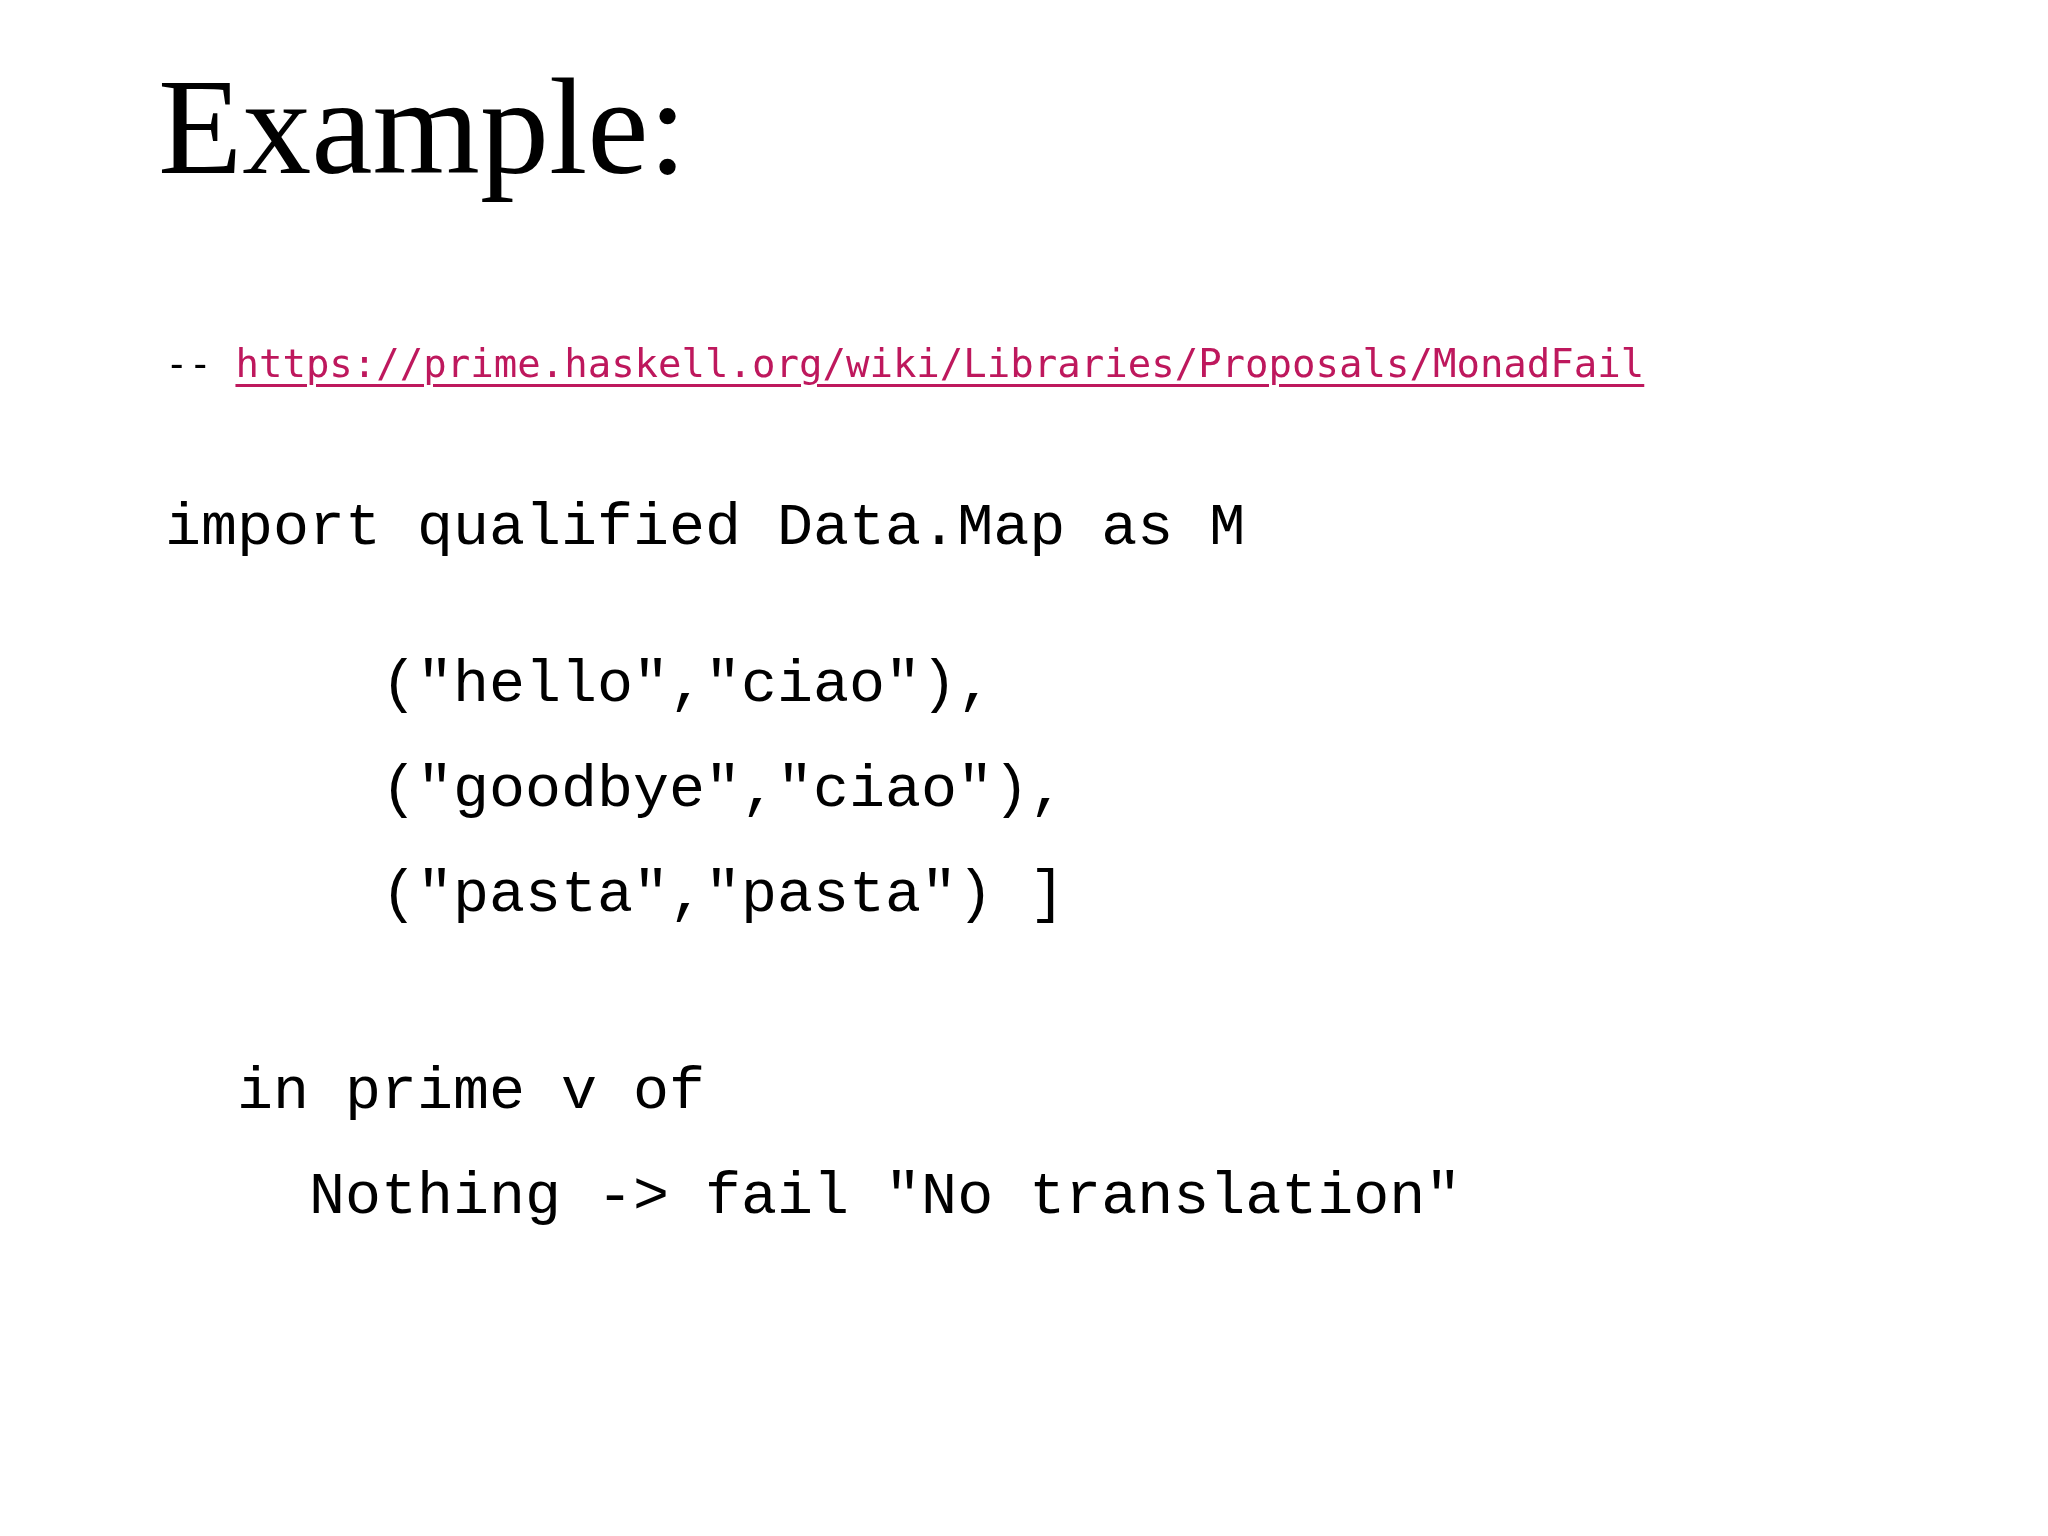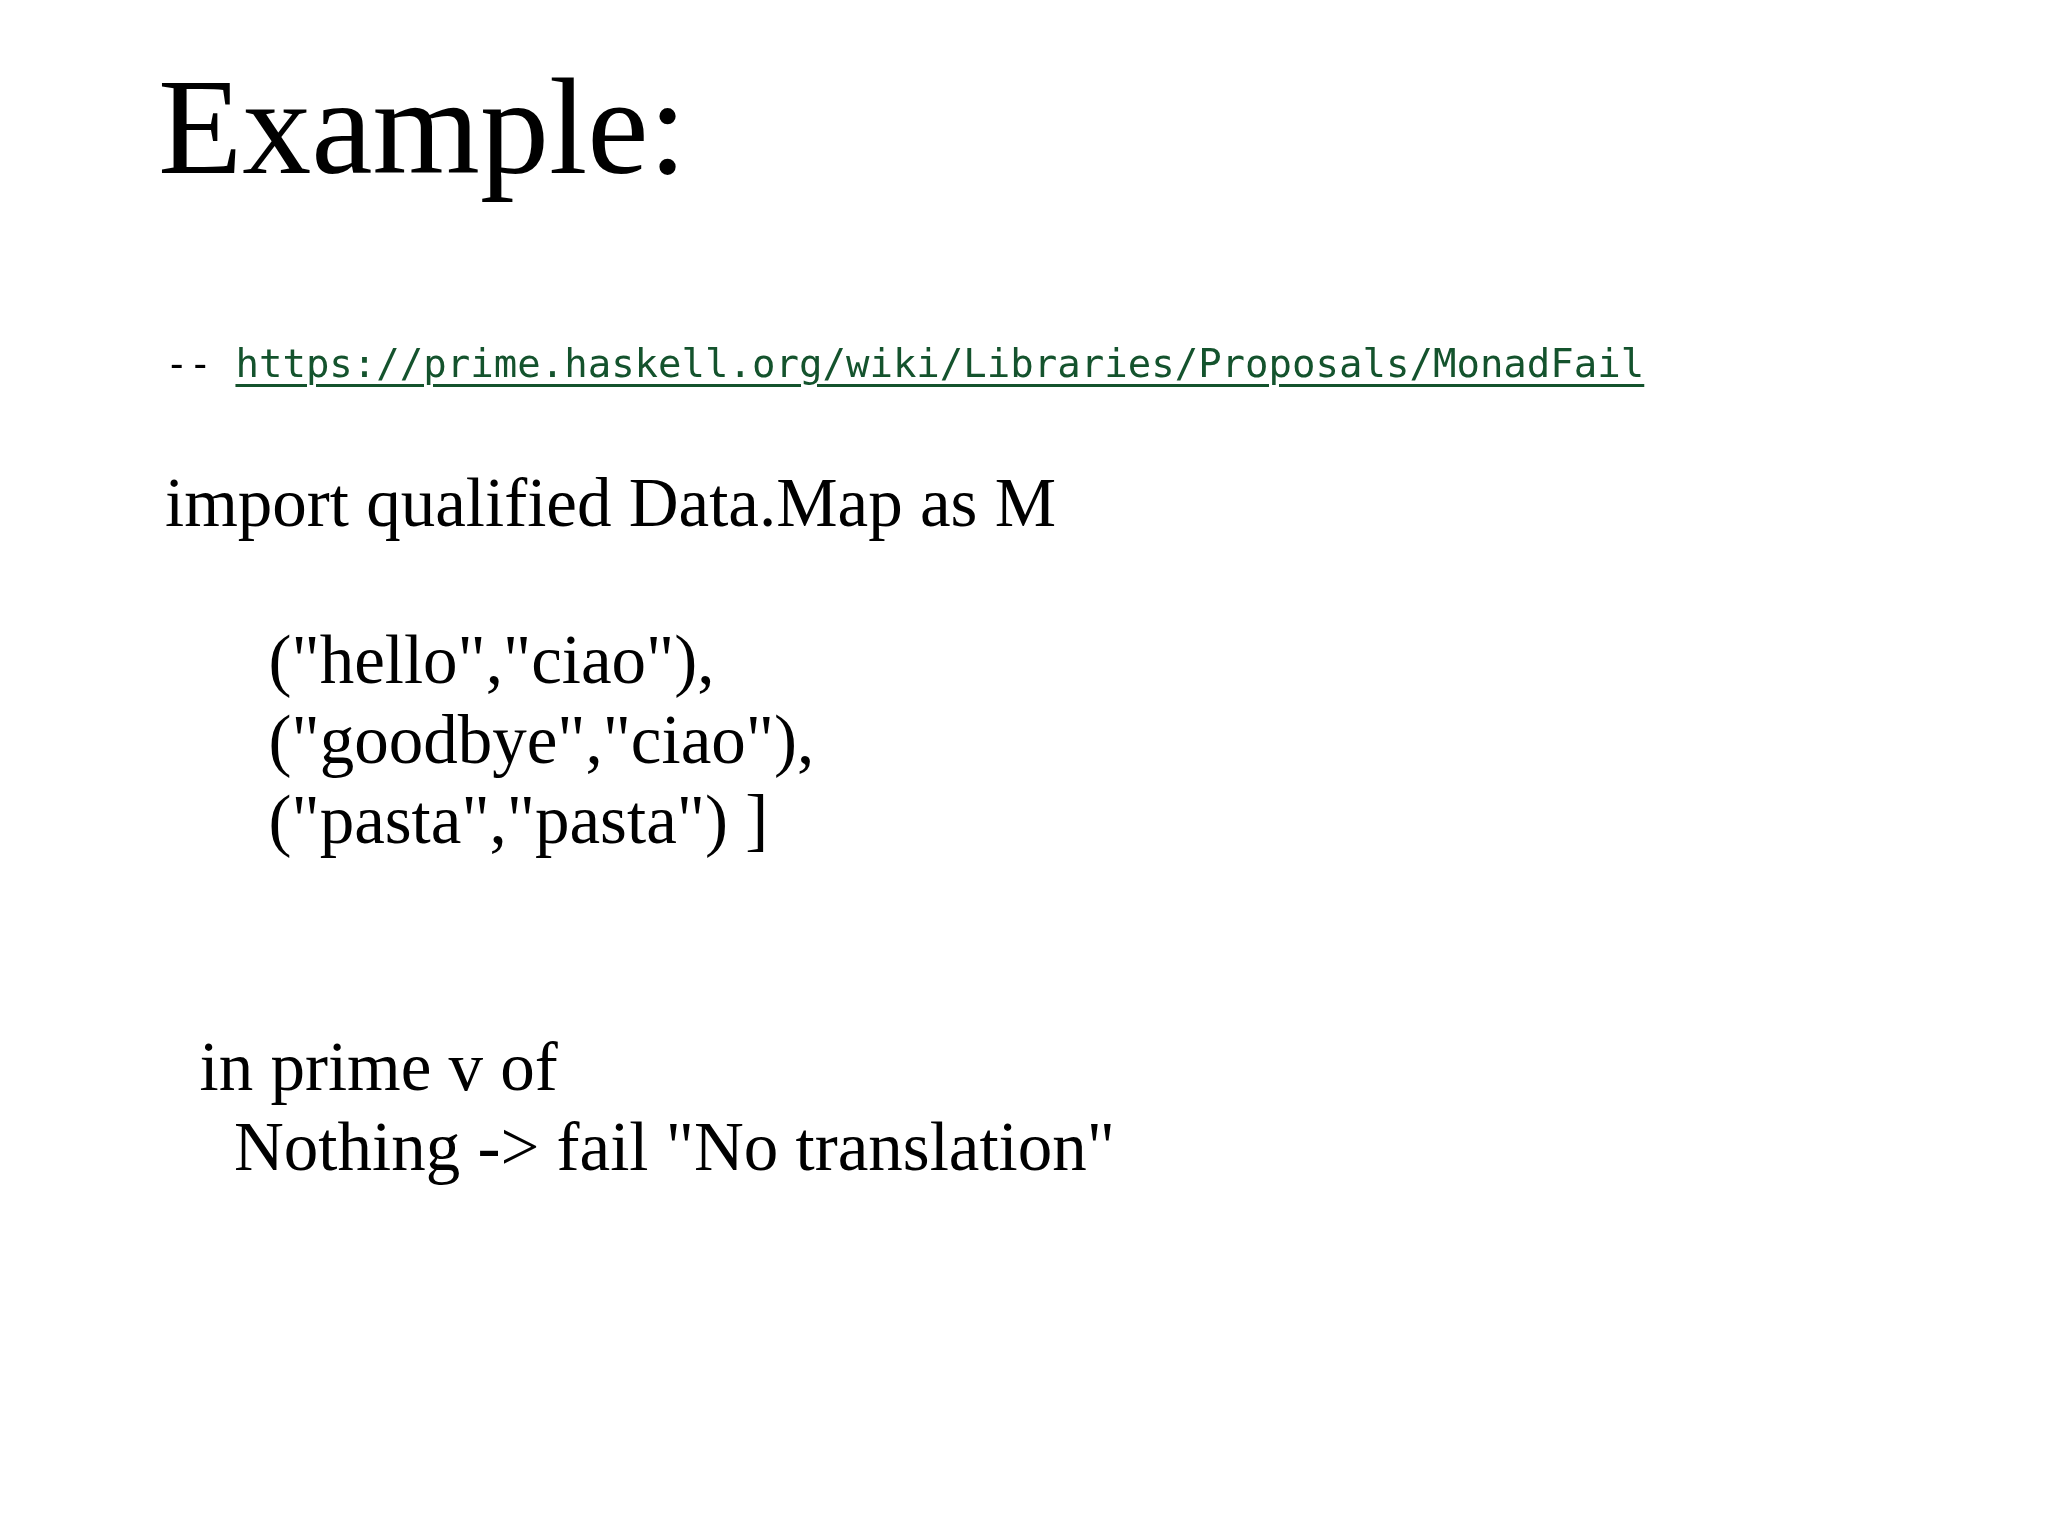--- a/index.html
+++ b/index.html
@@ -20,38 +20,39 @@
     top: 48px;
     margin: 0;
     font-family: "Liberation Serif", serif;
     font-weight: 400;
     font-size: 138px;
     line-height: 1.15;
     color: #000000;
     letter-spacing: 0;
   }
   .code-line {
-    font-family: Liberation Serif, serif;
-    font-size: 69px;
+    font-family: Liberation Mono, monospace;
+    font-size: 60px;
     line-height: 80px;
     color: #000000;
     white-space: pre;
+    margin-top: 25px;
   }
   .comment-line {
     position: absolute;
     left: 165px;
     top: 336px;
     font-family: "DejaVu Sans Mono", monospace;
     font-size: 39px;
     line-height: 56px;
     color: #000000;
     white-space: pre;
   }
   .comment-line a {
-    color: #14532d;
+    color: #be185d;
     text-decoration: underline;
     text-decoration-thickness: 3px;
     text-underline-offset: 7px;
     cursor: pointer;
   }
   .code-block {
     position: absolute;
     left: 165px;
   }
   .block-import    { top: 463px; }

